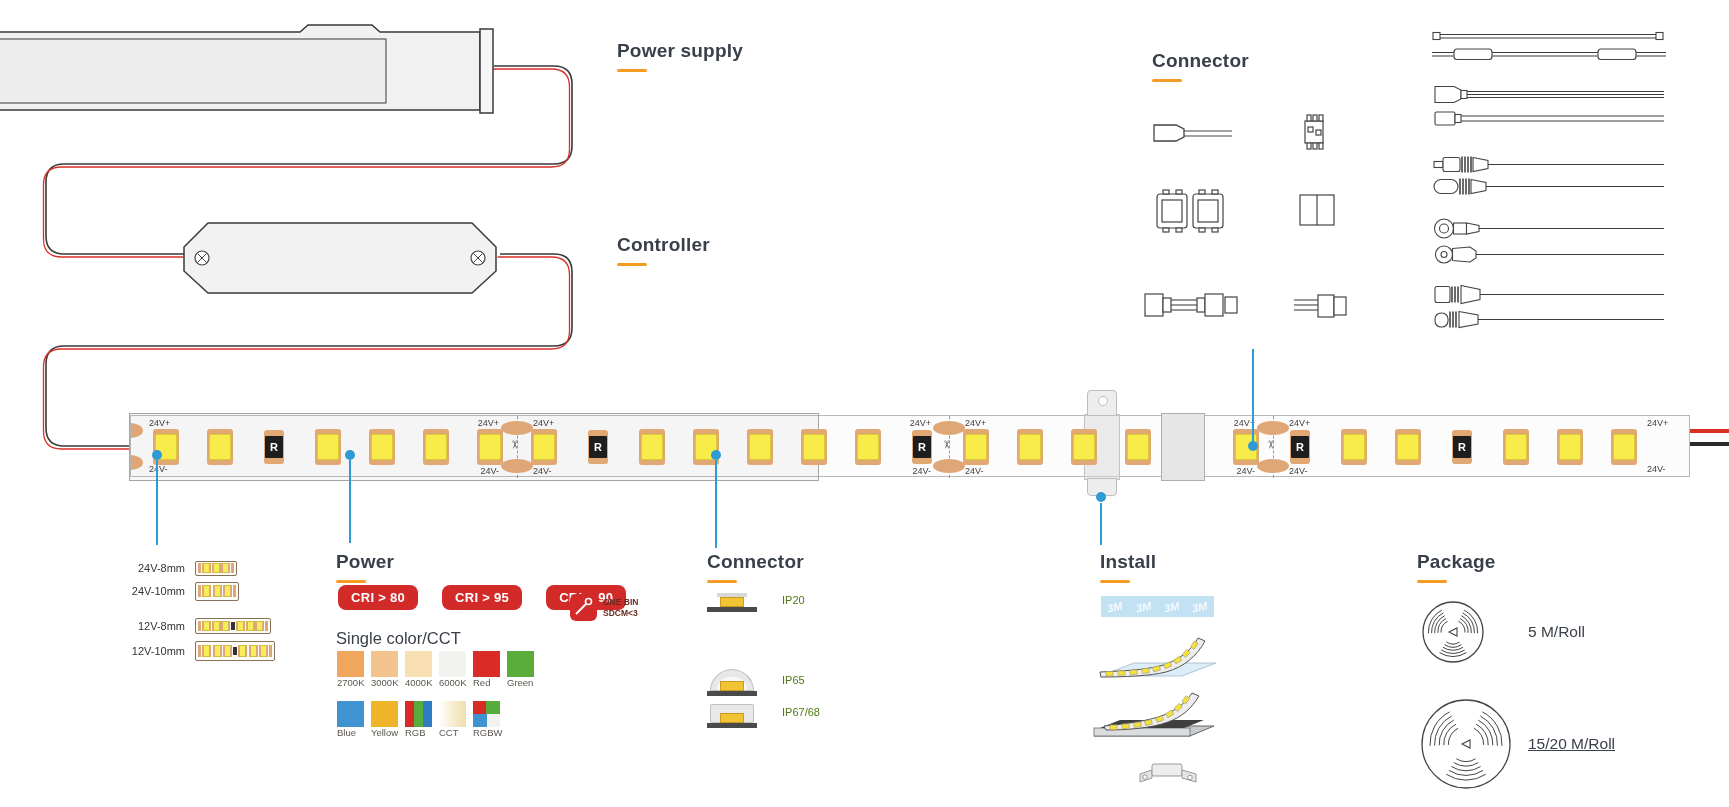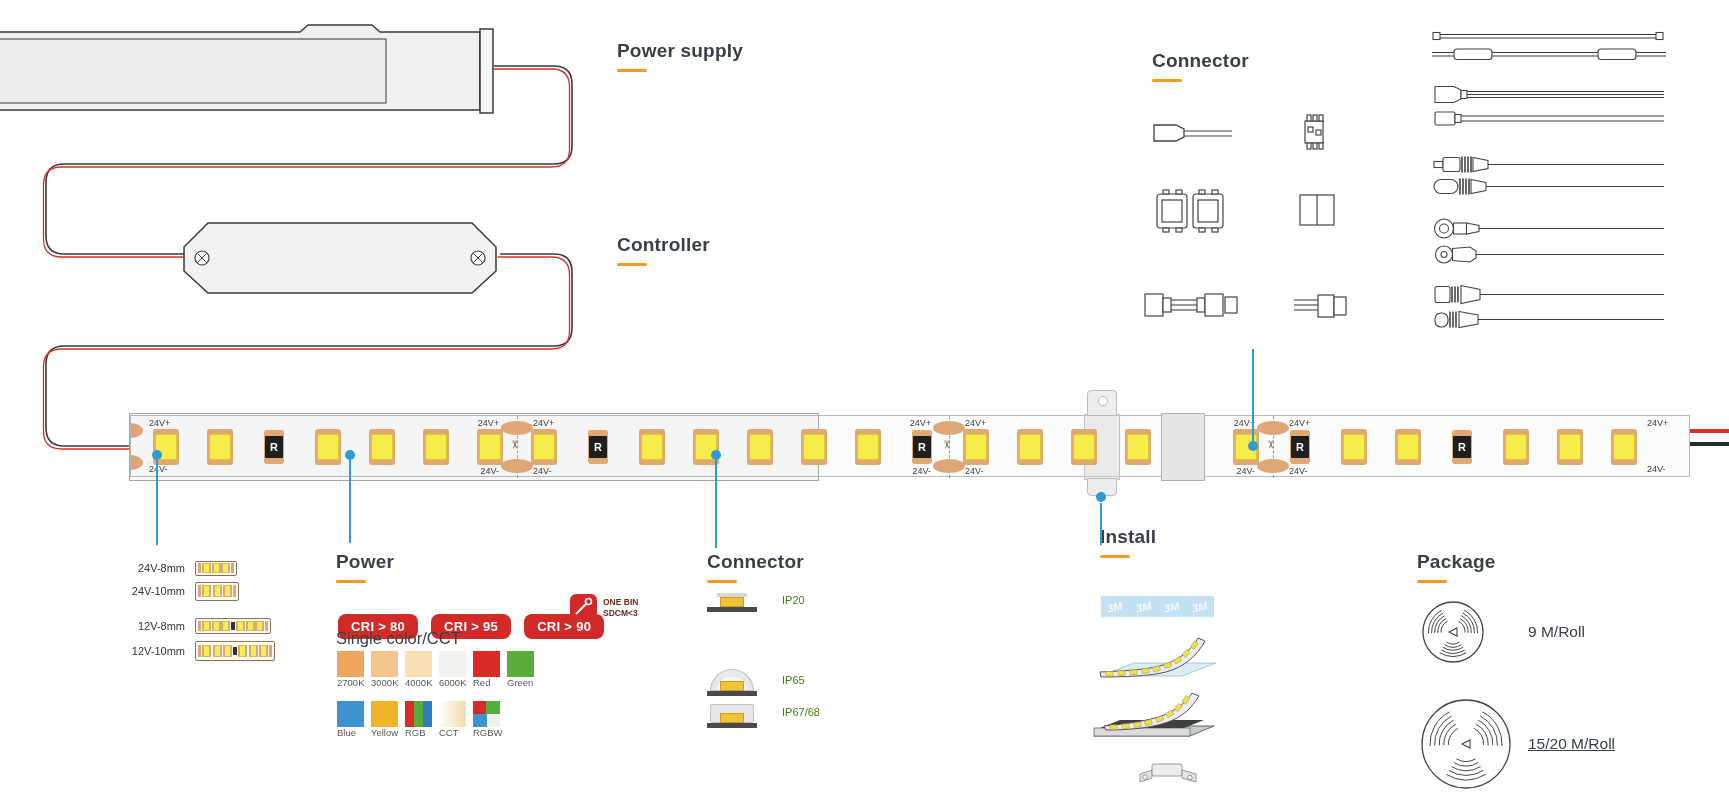--- a/index.html
+++ b/index.html
@@ -34,21 +34,21 @@
 .cdot{position:absolute;width:10px;height:10px;border-radius:50%;background:#2E9BD6;z-index:30}
 .cline{position:absolute;width:2px;background:#2E9BD6;z-index:30}
 
 .vrow{position:absolute;left:103px;display:flex;align-items:center;height:22px}
 .vlab{width:92px;text-align:right;font-size:11px;color:#333;padding-right:10px}
 .vicon{border:1px solid #857259;background:#FBFBF8;display:flex;align-items:center;justify-content:space-between;padding:0 2px;border-radius:2px}
 .vled{width:9px;height:72%;background:#F6EE58;border-left:2px solid #DFA778;border-right:2px solid #DFA778;border-top:1px solid #CFC13A;border-bottom:1px solid #CFC13A}
 .vpad{width:3px;height:72%;background:#DFA778}
 .vres{width:4px;height:8px;background:#333}
 
-#cri-badges{position:absolute;left:338px;top:614px;display:flex;gap:13px}
+#cri-badges{position:absolute;left:338px;top:585px;display:flex;gap:24px}
 .cri{background:#D22A28;color:#fff;font-size:13px;font-weight:bold;height:25px;padding:0 13px;display:flex;align-items:center;border-radius:8px;letter-spacing:.3px}
 #one-bin{position:absolute;left:570px;top:594px;display:flex;align-items:center}
 #one-bin .ob-ic{width:27px;height:27px;background:#D22A28;border-radius:6px;margin-right:6px}
 #one-bin .ob-tx{font-size:8.5px;font-weight:bold;color:#6B2A1F;line-height:10.5px}
 .subtitle{position:absolute;left:336px;top:629px;font-size:16.5px;color:#3A4049}
 .swrow{position:absolute;display:flex;gap:7px}
 .swcol{width:27px}
 .sw{width:27px;height:26px}
 .swl{white-space:nowrap;font-size:9.5px;margin-top:0;color:#5C564E}
 
@@ -95,21 +95,21 @@
   <circle cx="300" cy="39" r="7" fill="#fff" stroke="#444" stroke-width="1.2"></circle>
   <line x1="295.5" y1="34.5" x2="304.5" y2="43.5" stroke="#444" stroke-width="1"></line>
   <line x1="304.5" y1="34.5" x2="295.5" y2="43.5" stroke="#444" stroke-width="1"></line>
 </svg>
 
 <div class="sec-head" style="left:617px;top:40px">Power supply</div>
 <div class="sec-head" style="left:617px;top:234px">Controller</div>
 <div class="sec-head" style="left:1152px;top:50px">Connector</div>
 <div class="sec-head" style="left:336px;top:551px">Power</div>
 <div class="sec-head" style="left:707px;top:551px">Connector</div>
-<div class="sec-head" style="left:1100px;top:526px">Install</div>
+<div class="sec-head" style="left:1100px;top:551px">Install</div>
 <div class="sec-head" style="left:1417px;top:551px">Package</div>
 
 <div id="strip">
   <div class="seg-tint"></div>
   <div class="lpad-wrap">
     <div class="lpad" style="top:7px"></div>
     <div class="lpad" style="top:39px"></div>
   </div>
   <div class="clip-band"></div>
   <div class="clip-top">
@@ -452,21 +452,21 @@
         <path d="M13.7,33.0 A18.3,18.3 0 0 1 23.7,15.7" fill="none" stroke="#454545" stroke-width="1"></path>
         <path d="M10.6,33.1 A21.4,21.4 0 0 1 22.3,12.9" fill="none" stroke="#454545" stroke-width="1"></path>
         <path d="M7.4,33.3 A24.6,24.6 0 0 1 20.8,10.1" fill="none" stroke="#454545" stroke-width="1"></path>
         <path d="M37.4,21.3 A12.0,12.0 0 0 1 44.0,32.6" fill="none" stroke="#454545" stroke-width="1"></path>
         <path d="M38.9,18.5 A15.2,15.2 0 0 1 47.1,32.8" fill="none" stroke="#454545" stroke-width="1"></path>
         <path d="M40.3,15.7 A18.3,18.3 0 0 1 50.3,33.0" fill="none" stroke="#454545" stroke-width="1"></path>
         <path d="M41.7,12.9 A21.4,21.4 0 0 1 53.4,33.1" fill="none" stroke="#454545" stroke-width="1"></path>
         <path d="M43.2,10.1 A24.6,24.6 0 0 1 56.6,33.3" fill="none" stroke="#454545" stroke-width="1"></path>
         <polygon points="36,28 36,36 28,32" fill="none" stroke="#454545" stroke-width="1.1"></polygon>
       </svg></div>
-    <div class="plab" style="top: 623px;">9 M/Roll</div>
+    <div class="plab" style="top: 623px;">5 M/Roll</div>
     <div class="reel" style="left: 1420px; top: 698px; width: 92px; height: 92px;"><svg width="92" height="92" viewBox="0 0 92 92">
         <circle cx="46" cy="46" r="44" fill="#fff" stroke="#454545" stroke-width="1.3"></circle>
         <path d="M55.6,60.8 A17.6,17.6 0 0 1 36.4,60.8" fill="none" stroke="#454545" stroke-width="1"></path>
         <path d="M58.1,64.6 A22.2,22.2 0 0 1 33.9,64.6" fill="none" stroke="#454545" stroke-width="1"></path>
         <path d="M60.6,68.5 A26.8,26.8 0 0 1 31.4,68.5" fill="none" stroke="#454545" stroke-width="1"></path>
         <path d="M63.1,72.4 A31.5,31.5 0 0 1 28.9,72.4" fill="none" stroke="#454545" stroke-width="1"></path>
         <path d="M65.7,76.3 A36.1,36.1 0 0 1 26.3,76.3" fill="none" stroke="#454545" stroke-width="1"></path>
         <path d="M28.4,46.9 A17.6,17.6 0 0 1 38.0,30.3" fill="none" stroke="#454545" stroke-width="1"></path>
         <path d="M23.8,47.2 A22.2,22.2 0 0 1 35.9,26.2" fill="none" stroke="#454545" stroke-width="1"></path>
         <path d="M19.2,47.4 A26.8,26.8 0 0 1 33.8,22.1" fill="none" stroke="#454545" stroke-width="1"></path>

